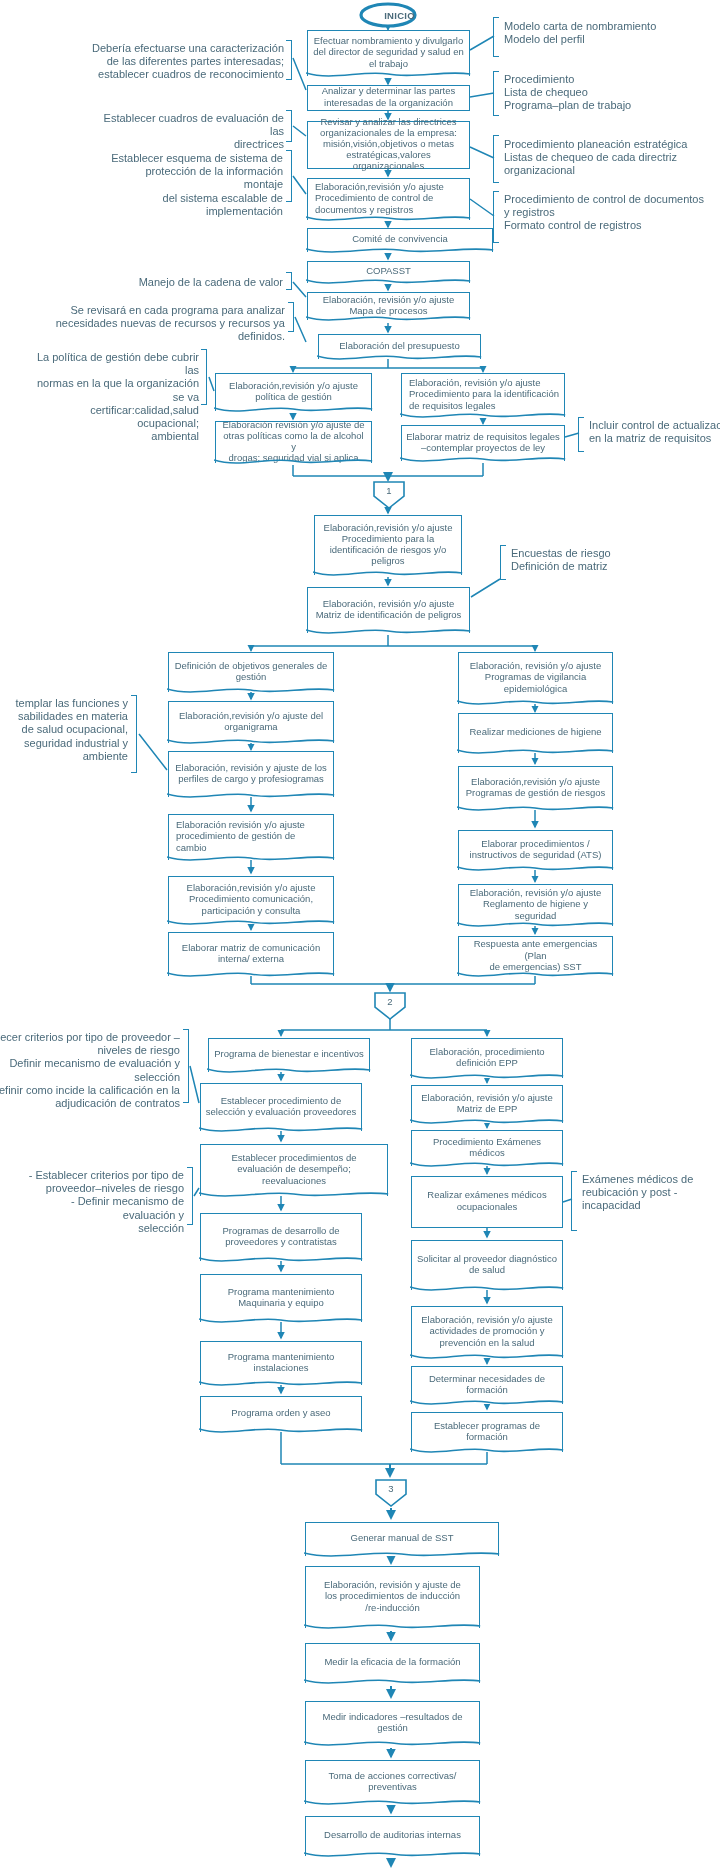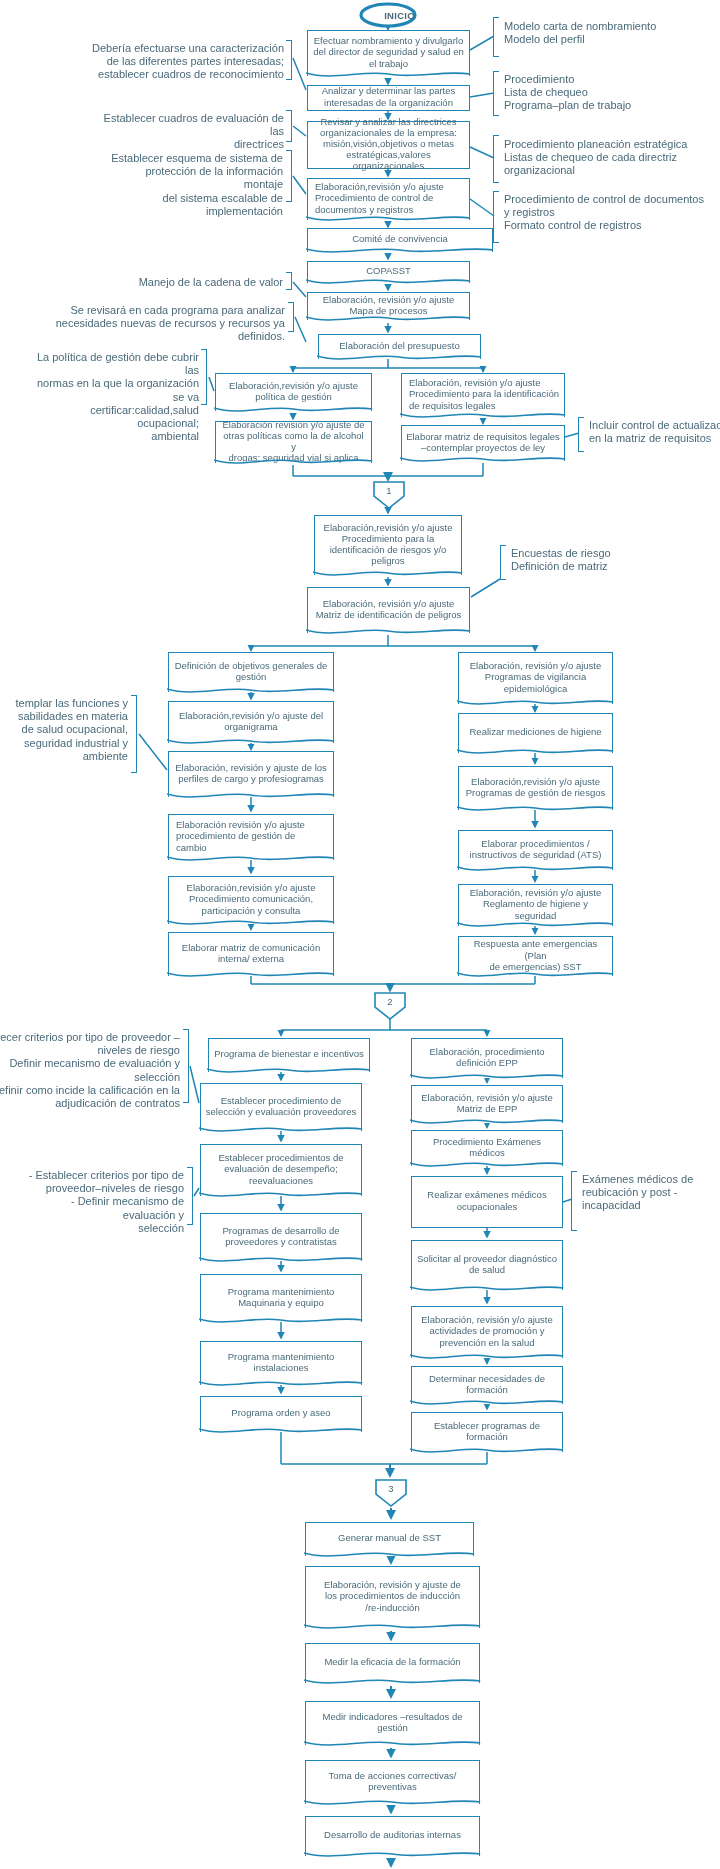--- a/index.html
+++ b/index.html
@@ -216,21 +216,21 @@
         <path d="M0,3 C16,11 34,0 50,4 C66,9 84,0 100,4" fill="none" stroke="#1f86b5" stroke-width="1.6" vector-effect="non-scaling-stroke"></path>
       </svg></div>
 
   <div class="node doc" style="left:208px;top:1038px;width:162px;height:34px;">Programa de bienestar e incentivos<svg class="wave" viewBox="0 0 100 12" preserveAspectRatio="none">
         <path d="M0,3 C16,11 34,0 50,4 C66,9 84,0 100,4" fill="none" stroke="#1f86b5" stroke-width="1.6" vector-effect="non-scaling-stroke"></path>
       </svg></div>
   <div class="node doc" style="left:200px;top:1083px;width:162px;height:48px;">Establecer procedimiento de
 selección y evaluación proveedores<svg class="wave" viewBox="0 0 100 12" preserveAspectRatio="none">
         <path d="M0,3 C16,11 34,0 50,4 C66,9 84,0 100,4" fill="none" stroke="#1f86b5" stroke-width="1.6" vector-effect="non-scaling-stroke"></path>
       </svg></div>
-  <div class="node doc" style="left:200px;top:1144px;width:162px;height:52px;">Establecer procedimientos de
+  <div class="node doc" style="left:200px;top:1144px;width:188px;height:52px;">Establecer procedimientos de
 evaluación de desempeño;
 reevaluaciones<svg class="wave" viewBox="0 0 100 12" preserveAspectRatio="none">
         <path d="M0,3 C16,11 34,0 50,4 C66,9 84,0 100,4" fill="none" stroke="#1f86b5" stroke-width="1.6" vector-effect="non-scaling-stroke"></path>
       </svg></div>
   <div class="node doc" style="left:200px;top:1213px;width:162px;height:48px;">Programas de desarrollo de
 proveedores y contratistas<svg class="wave" viewBox="0 0 100 12" preserveAspectRatio="none">
         <path d="M0,3 C16,11 34,0 50,4 C66,9 84,0 100,4" fill="none" stroke="#1f86b5" stroke-width="1.6" vector-effect="non-scaling-stroke"></path>
       </svg></div>
   <div class="node doc" style="left:200px;top:1274px;width:162px;height:48px;">Programa mantenimiento
 Maquinaria y equipo<svg class="wave" viewBox="0 0 100 12" preserveAspectRatio="none">
@@ -268,21 +268,21 @@
       </svg></div>
   <div class="node doc" style="left:411px;top:1366px;width:152px;height:38px;">Determinar necesidades de
 formación<svg class="wave" viewBox="0 0 100 12" preserveAspectRatio="none">
         <path d="M0,3 C16,11 34,0 50,4 C66,9 84,0 100,4" fill="none" stroke="#1f86b5" stroke-width="1.6" vector-effect="non-scaling-stroke"></path>
       </svg></div>
   <div class="node doc" style="left:411px;top:1412px;width:152px;height:40px;">Establecer programas de
 formación<svg class="wave" viewBox="0 0 100 12" preserveAspectRatio="none">
         <path d="M0,3 C16,11 34,0 50,4 C66,9 84,0 100,4" fill="none" stroke="#1f86b5" stroke-width="1.6" vector-effect="non-scaling-stroke"></path>
       </svg></div>
 
-  <div class="node doc" style="left:305px;top:1522px;width:169px;height:34px;">Generar manual de SST<svg class="wave" viewBox="0 0 100 12" preserveAspectRatio="none">
+  <div class="node doc" style="left:305px;top:1522px;width:194px;height:34px;">Generar manual de SST<svg class="wave" viewBox="0 0 100 12" preserveAspectRatio="none">
         <path d="M0,3 C16,11 34,0 50,4 C66,9 84,0 100,4" fill="none" stroke="#1f86b5" stroke-width="1.6" vector-effect="non-scaling-stroke"></path>
       </svg></div>
   <div class="node doc" style="left:305px;top:1566px;width:175px;height:62px;">Elaboración, revisión y ajuste de
 los procedimientos de inducción
 /re-inducción<svg class="wave" viewBox="0 0 100 12" preserveAspectRatio="none">
         <path d="M0,3 C16,11 34,0 50,4 C66,9 84,0 100,4" fill="none" stroke="#1f86b5" stroke-width="1.6" vector-effect="non-scaling-stroke"></path>
       </svg></div>
   <div class="node doc" style="left:305px;top:1643px;width:175px;height:40px;">Medir la eficacia de la formación<svg class="wave" viewBox="0 0 100 12" preserveAspectRatio="none">
         <path d="M0,3 C16,11 34,0 50,4 C66,9 84,0 100,4" fill="none" stroke="#1f86b5" stroke-width="1.6" vector-effect="non-scaling-stroke"></path>
       </svg></div>

